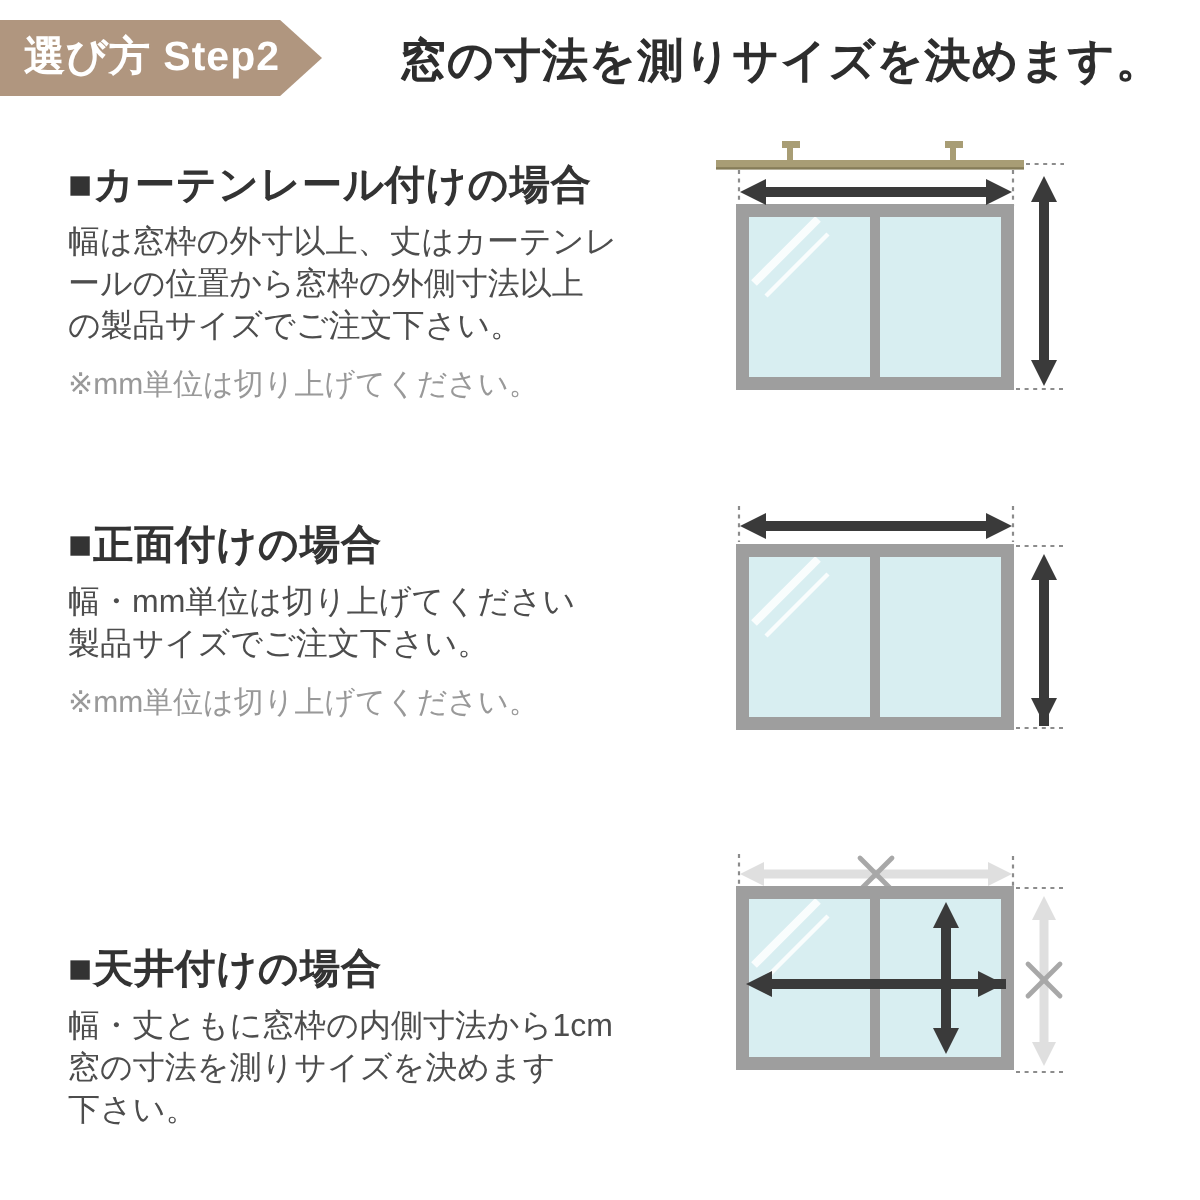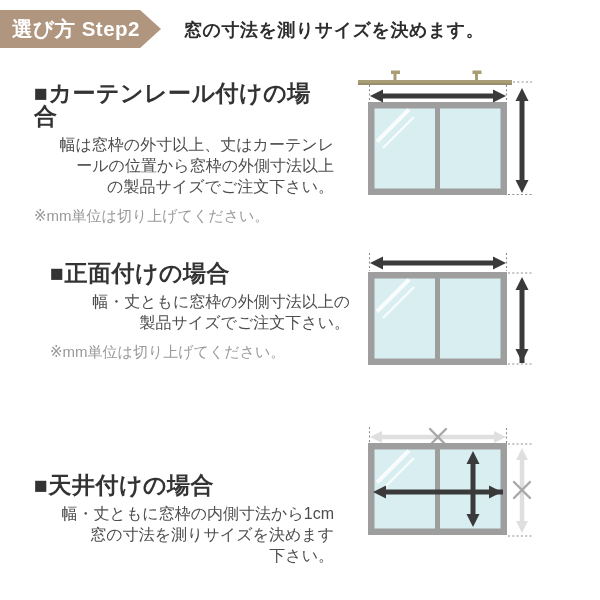--- a/index.html
+++ b/index.html
@@ -13,41 +13,41 @@
   
   .badge{
     position:absolute;left:0;top:10px;width:161px;height:38px;
     background:var(--accent,#b0967f);
     clip-path:polygon(0 0,87% 0,100% 50%,87% 100%,0 100%);
     color:var(--badge-text,#ffffff);
     font-size:20.5px;font-weight:700;line-height:38px;
     padding-left:12px;box-sizing:border-box;letter-spacing:0.5px;
   }
   .title{
-    position:absolute;left:184px;top:13px;margin:0;
-    font-size:18px;font-weight:700;color:var(--title-text,#2d2d2d);
+    position:absolute;left:200px;top:13px;margin:0;
+    font-size:23px;font-weight:700;color:var(--title-text,#2d2d2d);
     letter-spacing:0.5px;line-height:34px;white-space:nowrap;
   }
 
   
   .sec{position:absolute;left:34px;width:300px;}
   .sec h2{
-    margin:0 0 6px 0;font-size:23px;font-weight:700;
+    margin:0 0 6px 0;font-size:20px;font-weight:700;
     color:var(--heading-text,#333333);letter-spacing:0.5px;line-height:23px;
   }
   .sec p.body{
     margin:0;font-size:16px;color:var(--body-text,#4d4d4d);
-    line-height:21px;letter-spacing:0px;white-space:pre-line;text-align:right;
+    line-height:21px;letter-spacing:0px;white-space:pre-line;
   }
   .sec p.note{
     margin:9px 0 0 0;font-size:15px;color:var(--note-text,#999999);
     line-height:20px;white-space:pre-line;
   }
   .sec1{top:82px;}
-  .sec2{top:262px;margin-left:16px;}
+  .sec2{top:262px;}
   .sec3{top:430px;margin-top:44px;}
 
   
   .diag{position:absolute;left:350px;}
   .diag1{top:65px;}
   .diag2{top:240px;}
   .diag3{top:413px;}
   svg{display:block;}
 
   .guide{stroke:var(--guide,#8c8c8c);stroke-width:1.1;stroke-dasharray:2 2.3;fill:none;}
@@ -73,21 +73,21 @@
   <section class="sec sec1">
     <h2>■カーテンレール付けの場合</h2>
     <p class="body">幅は窓枠の外寸以上、丈はカーテンレ
 ールの位置から窓枠の外側寸法以上
 の製品サイズでご注文下さい。</p>
     <p class="note">※mm単位は切り上げてください。</p>
   </section>
 
   <section class="sec sec2">
     <h2>■正面付けの場合</h2>
-    <p class="body">幅・丈ともに窓枠の外側寸法以上の
+    <p class="body">幅・mm単位は切り上げてください
 製品サイズでご注文下さい。</p>
     <p class="note">※mm単位は切り上げてください。</p>
   </section>
 
   <section class="sec sec3">
     <h2>■天井付けの場合</h2>
     <p class="body">幅・丈ともに窓枠の内側寸法から1cm
 窓の寸法を測りサイズを決めます
 下さい。</p>
   </section>

